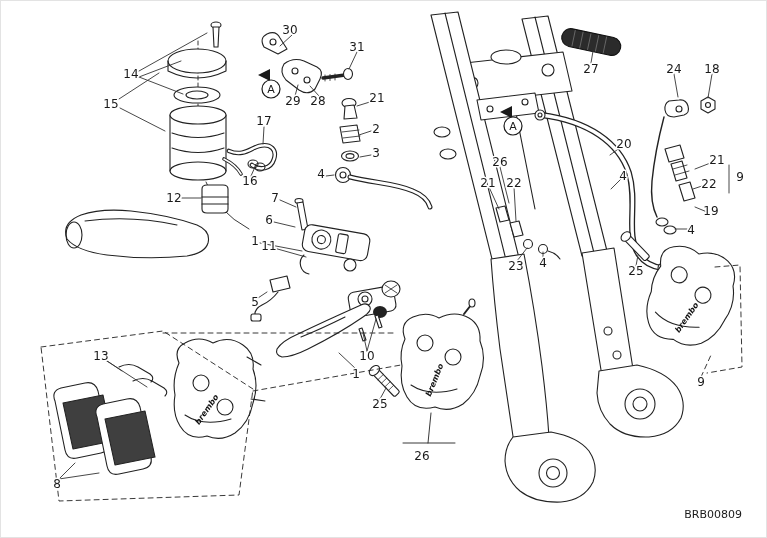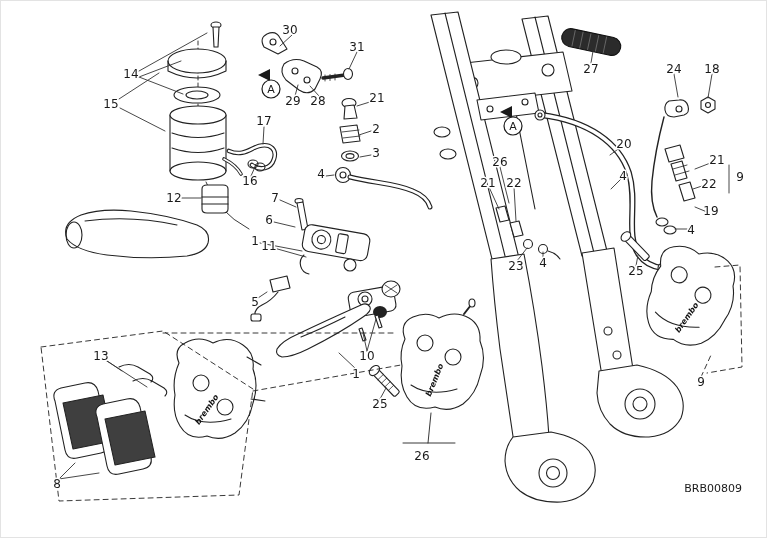--- a/index.html
+++ b/index.html
@@ -15,21 +15,21 @@
     paint-order:stroke;stroke:#ffffff;stroke-width:3px;stroke-linejoin:round;
   }
   .marker-circle{fill:#fff;stroke:#1a1a1a;stroke-width:1.2;}
   .marker-letter{
     font:11px "DejaVu Sans",sans-serif;fill:#1a1a1a;
     text-anchor:middle;dominant-baseline:central;
   }
   .marker-arrow{fill:#1a1a1a;stroke:none;}
   .brand-text{font:italic bold 8px "DejaVu Sans",sans-serif;fill:#111;text-anchor:middle;stroke:none;}
   .code{
-    position:absolute;right:24px;bottom:42px;
+    position:absolute;right:24px;bottom:16px;
     font:11px "DejaVu Sans",sans-serif;color:#1a1a1a;
   }
 </style>
 </head>
 <body>
 
 <div class="page">
   <svg class="art" width="767" height="538" viewBox="0 0 767 538">
 
     <g stroke="#222" stroke-width="1.1" fill="none" stroke-linecap="round" stroke-linejoin="round">

